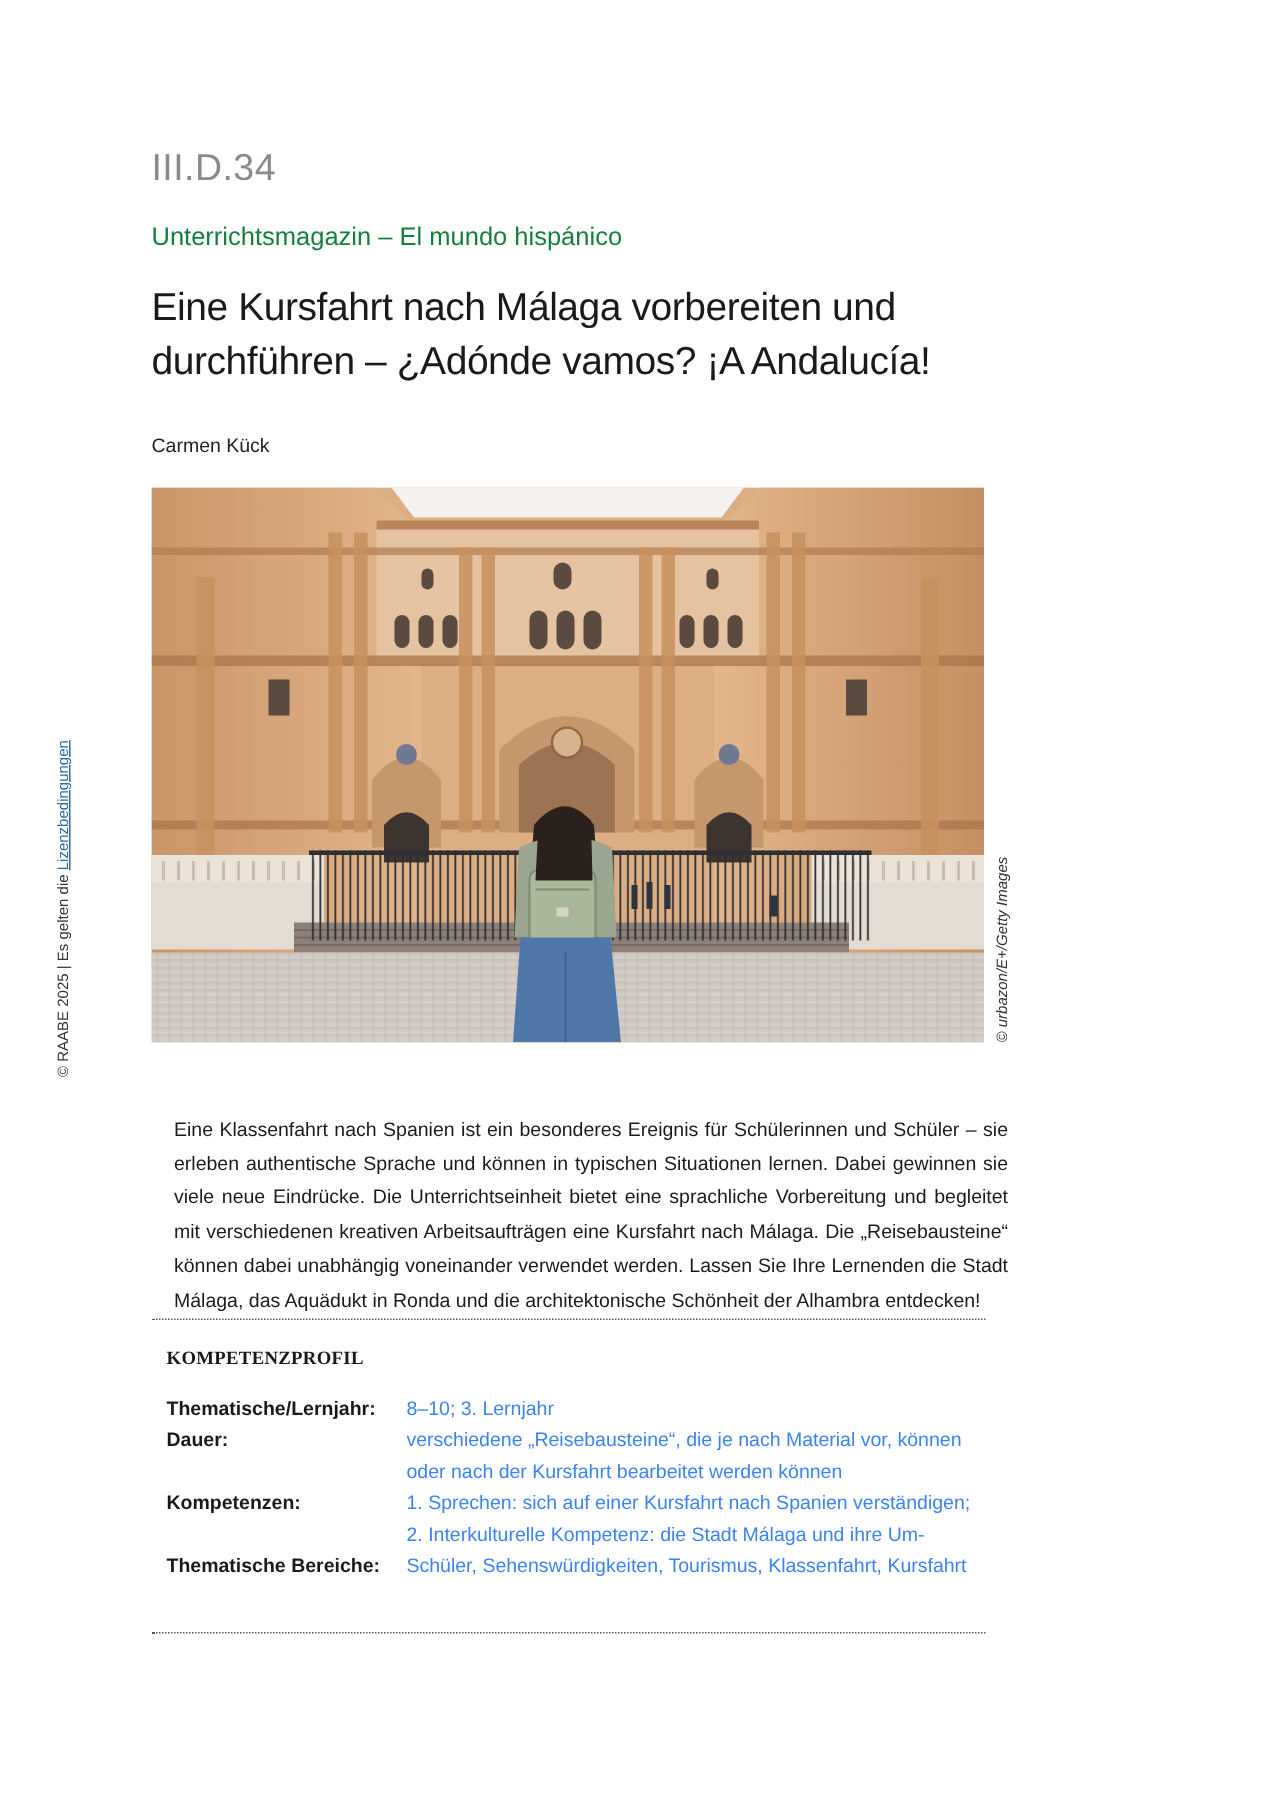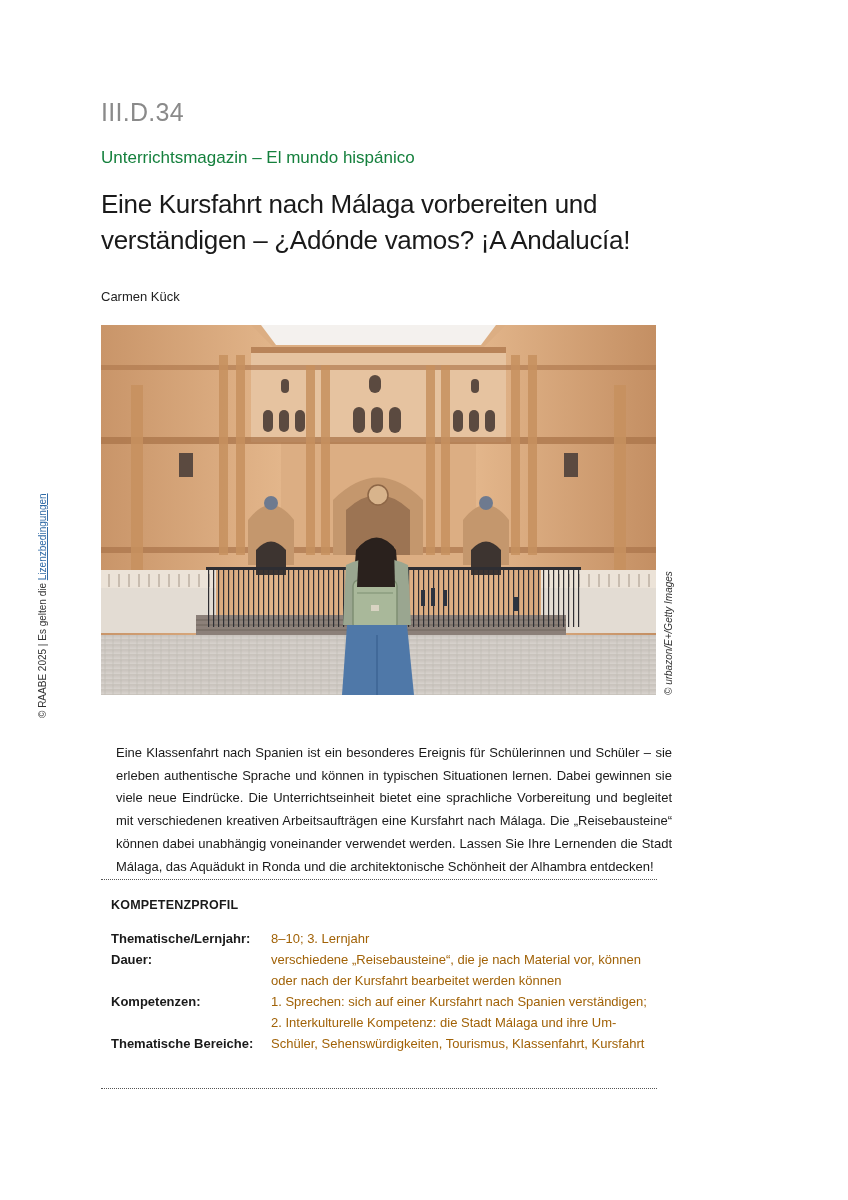--- a/index.html
+++ b/index.html
@@ -107,52 +107,53 @@
       border-top: 1.5px dotted #555;
     }
     .kp-heading {
       position: absolute;
       left: 111px;
       top: 898px;
       font-size: 12.5px;
       font-weight: 700;
       color: #1a1a1a;
       letter-spacing: 0.2px;
+      font-family: Liberation Serif, serif;
     }
     .kp-table {
       position: absolute;
       left: 111px;
       top: 928px;
       width: 540px;
       font-size: 13px;
       line-height: 21px;
     }
     .kp-row {
       display: flex;
     }
     .kp-label {
       width: 160px;
       flex: 0 0 160px;
       font-weight: 700;
       color: #1a1a1a;
     }
     .kp-value {
       flex: 1;
-      color: #a16207;
+      color: #3b82f6;
     }
     .kp-value div { white-space: nowrap; }
   </style>
 </head>
 <body>
 
 <div class="code">III.D.34</div>
 <div class="magazine">Unterrichtsmagazin – El mundo hispánico</div>
 <h1 class="title">
   <span>Eine Kursfahrt nach Málaga vorbereiten und</span><br>
-  <span>verständigen – ¿Adónde vamos? ¡A Andalucía!</span>
+  <span>durchführen – ¿Adónde vamos? ¡A Andalucía!</span>
 </h1>
 <div class="author">Carmen Kück</div>
 
 <div class="photo">
   <svg width="555" height="370" viewBox="0 0 555 370" xmlns="http://www.w3.org/2000/svg">
     <defs>
       <linearGradient id="stoneL" x1="0" y1="0" x2="1" y2="0">
         <stop offset="0" stop-color="#c99569"></stop>
         <stop offset="1" stop-color="#e3b68b"></stop>
       </linearGradient>

